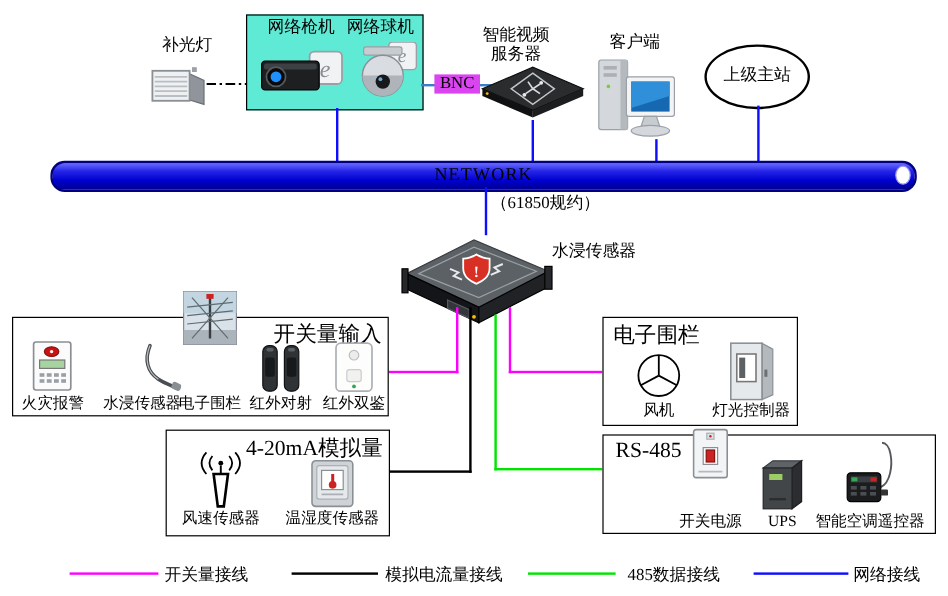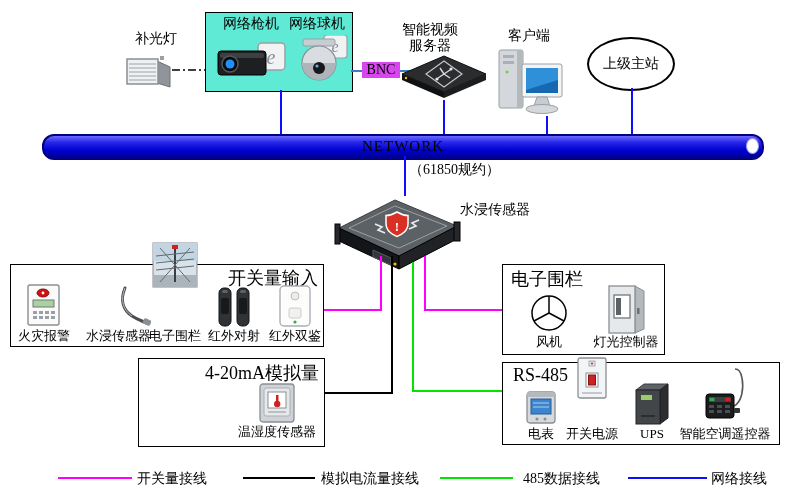--- a/index.html
+++ b/index.html
@@ -267,51 +267,51 @@
           <rect x="10" y="16" width="5" height="17" fill="#5c6165"></rect>
           <rect x="31" y="26" width="2.5" height="6" fill="#6b7075"></rect>
         </svg>
       </span>
       <span class="item-label">灯光控制器</span>
     </div>
   </div>
 
   <div class="node-box" style="left:138px;top:358px;width:185px;height:87px;">
     <div class="box-title" style="right:5px;top:2px;">4-20mA模拟量</div>
+    <div class="item" style="left:8px;top:14px;width:74px;height:66px;">
+      <span>
+        <svg width="56" height="48" viewBox="0 0 56 48">
+          <circle cx="28" cy="10" r="2" fill="#000"></circle>
+          <line x1="28" y1="12" x2="28" y2="19" stroke="#000" stroke-width="1.6"></line>
+          <path d="M21,4 q-5,6 0,12" fill="none" stroke="#000" stroke-width="1.5"></path>
+          <path d="M16,1 q-8,9 0,18" fill="none" stroke="#000" stroke-width="1.5"></path>
+          <path d="M35,4 q5,6 0,12" fill="none" stroke="#000" stroke-width="1.5"></path>
+          <path d="M40,1 q8,9 0,18" fill="none" stroke="#000" stroke-width="1.5"></path>
+          <path d="M22,19 h12 l-3.5,27 h-5 z" fill="#fff" stroke="#000" stroke-width="2.2"></path>
+        </svg>
+      </span>
+      <span class="item-label">风速传感器</span>
+    </div>
     <div class="item" style="left:96px;top:18px;width:84px;height:62px;">
       <span>
         <svg width="38" height="42" viewBox="0 0 38 42">
           <rect x="2" y="2" width="34" height="38" rx="3" fill="#cfd3d7" stroke="#8a8f94" stroke-width="1.3"></rect>
           <rect x="6" y="6" width="26" height="28" rx="2" fill="#e6e9eb" stroke="#aab0b5"></rect>
           <rect x="10" y="10" width="18" height="16" fill="#fff" stroke="#8a8f94"></rect>
           <rect x="18" y="13" width="2.5" height="7" fill="#cc2222"></rect>
           <circle cx="19.2" cy="22" r="3.2" fill="#cc2222"></circle>
           <line x1="10" y1="30" x2="28" y2="30" stroke="#aab0b5" stroke-width="1.5"></line>
         </svg>
       </span>
       <span class="item-label">温湿度传感器</span>
     </div>
   </div>
 
   <div class="node-box" style="left:502px;top:362px;width:276px;height:81px;">
     <div class="box-title" style="left:10px;top:2px;">RS-485</div>
-    <div class="item" style="left:5px;top:20px;width:66px;height:58px;">
-      <span>
-        <svg width="32" height="36" viewBox="0 0 32 36">
-          <rect x="2" y="2" width="28" height="31" rx="3" fill="#d7dadd" stroke="#8a8f94" stroke-width="1.3"></rect>
-          <rect x="2" y="2" width="28" height="5" rx="2" fill="#b4b9be"></rect>
-          <rect x="6" y="9" width="20" height="15" fill="#3d84cf" stroke="#2b5d93"></rect>
-          <line x1="8" y1="13" x2="24" y2="13" stroke="#9cc4e8" stroke-width="1.2"></line>
-          <line x1="8" y1="17" x2="24" y2="17" stroke="#9cc4e8" stroke-width="1.2"></line>
-          <circle cx="12" cy="29" r="1.5" fill="#8a8f94"></circle>
-            <circle cx="20" cy="29" r="1.5" fill="#8a8f94"></circle>
-        </svg>
-      </span>
-      <span class="item-label">电表</span>
-    </div>
     <div class="item" style="left:56px;top:14px;width:66px;height:64px;gap:24px;">
       <span>
         <svg width="32" height="46" viewBox="0 0 32 46">
           <rect x="2" y="2" width="28" height="40" rx="2" fill="#f3f4f5" stroke="#8a8f94" stroke-width="1.3"></rect>
           <rect x="13" y="5" width="6" height="5" fill="#e0e2e4" stroke="#aab0b5"></rect>
           <circle cx="16" cy="7.5" r="1" fill="#cc2222"></circle>
           <rect x="10" y="17" width="12" height="14" fill="#fff" stroke="#8a8f94"></rect>
           <rect x="12.5" y="19" width="7" height="10" fill="#cc2222" stroke="#881111"></rect>
           <line x1="6" y1="37" x2="26" y2="37" stroke="#b4b9be" stroke-width="1.5"></line>
         </svg>

